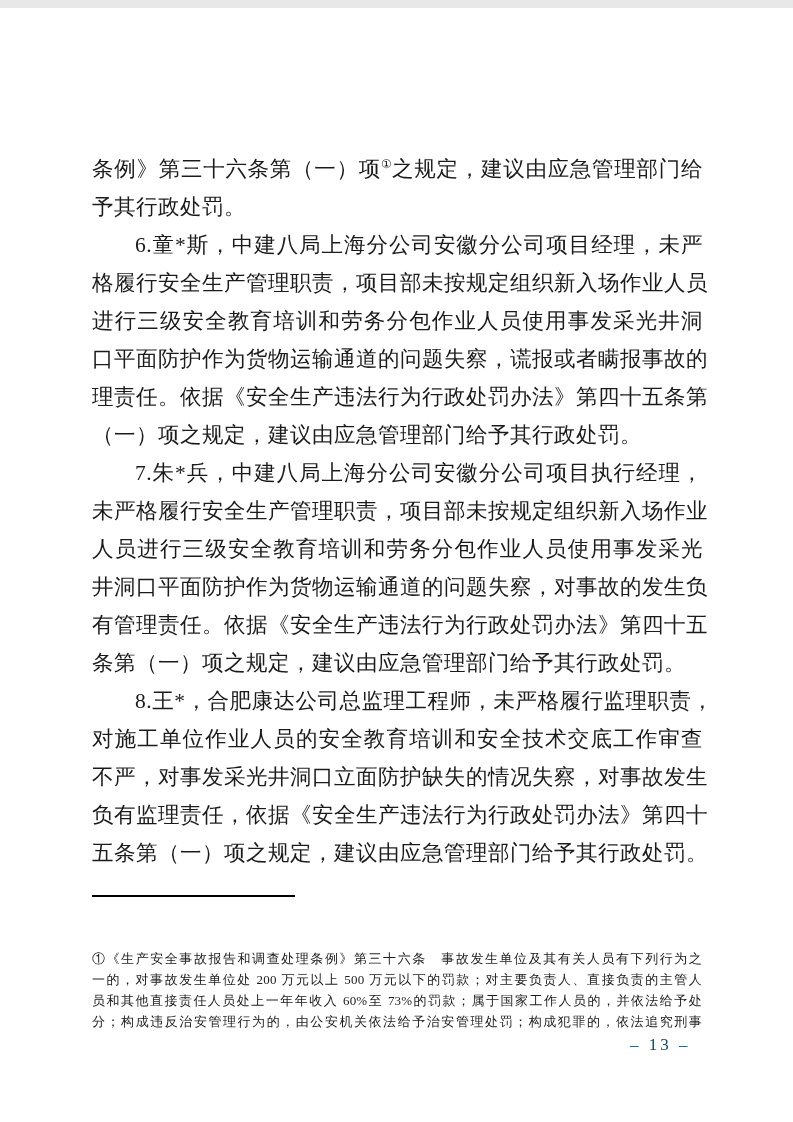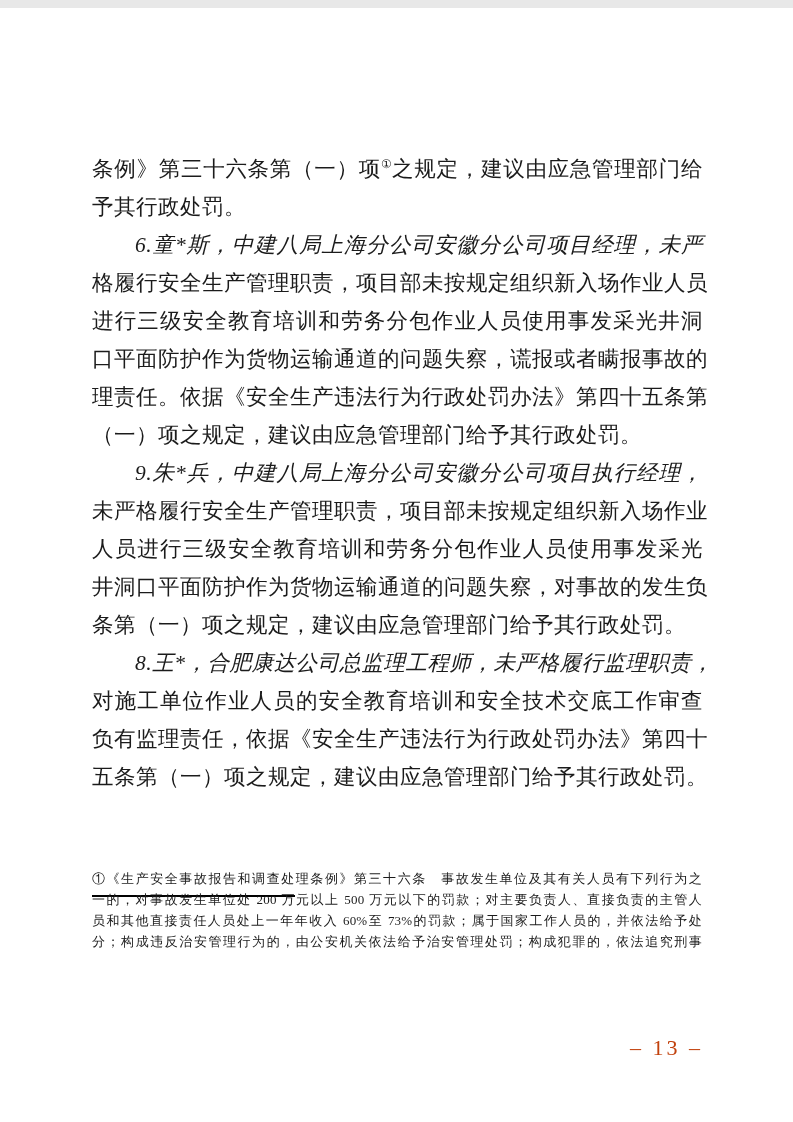--- a/index.html
+++ b/index.html
@@ -30,32 +30,31 @@
   .line {
     text-align: justify;
     text-align-last: justify;
     white-space: nowrap;
   }
   .line.last {
     text-align-last: left;
   }
   .line.indent {
     padding-left: 43px;
-    font-style: italic;
   }
   .fn-ref {
     font-size: 12px;
     vertical-align: super;
     line-height: 0;
     letter-spacing: 0;
   }
   .footnote {
     position: absolute;
     left: 92px;
-    top: 860px;
+    top: 940px;
     width: 610px;
     font-size: 13px;
     line-height: 21px;
     letter-spacing: 0.2px;
   }
   .fn-rule {
     position: absolute;
     left: 92px;
     top: 887px;
     width: 203px;
@@ -67,23 +66,23 @@
     text-align-last: justify;
     white-space: nowrap;
   }
   .fn-line.last {
     text-align-last: left;
   }
   .page-number {
     position: absolute;
     left: 630px;
     top: 1027px;
-    font-size: 22px;
+    font-size: 17px;
     letter-spacing: 3px;
-    color: #c2410c;
+    color: #0c4a6e;
     font-family: Liberation Serif, serif;
   }
 </style>
 </head>
 <body>
 
 <div class="page">
 
   <main class="body-text">
 
@@ -95,30 +94,32 @@
     <section class="para">
       <div class="line indent">6.童*斯，中建八局上海分公司安徽分公司项目经理，未严</div>
       <div class="line">格履行安全生产管理职责，项目部未按规定组织新入场作业人员</div>
       <div class="line">进行三级安全教育培训和劳务分包作业人员使用事发采光井洞</div>
       <div class="line">口平面防护作为货物运输通道的问题失察，谎报或者瞒报事故的</div>
       <div class="line">理责任。依据《安全生产违法行为行政处罚办法》第四十五条第</div>
       <div class="line last">（一）项之规定，建议由应急管理部门给予其行政处罚。</div>
     </section>
 
     <section class="para">
-      <div class="line indent">9.朱*兵，中建八局上海分公司安徽分公司项目执行经理，</div>
+      <div class="line indent">7.朱*兵，中建八局上海分公司安徽分公司项目执行经理，</div>
       <div class="line">未严格履行安全生产管理职责，项目部未按规定组织新入场作业</div>
       <div class="line">人员进行三级安全教育培训和劳务分包作业人员使用事发采光</div>
       <div class="line">井洞口平面防护作为货物运输通道的问题失察，对事故的发生负</div>
+      <div class="line">有管理责任。依据《安全生产违法行为行政处罚办法》第四十五</div>
       <div class="line last">条第（一）项之规定，建议由应急管理部门给予其行政处罚。</div>
     </section>
 
     <section class="para">
       <div class="line indent">8.王*，合肥康达公司总监理工程师，未严格履行监理职责，</div>
       <div class="line">对施工单位作业人员的安全教育培训和安全技术交底工作审查</div>
+      <div class="line">不严，对事发采光井洞口立面防护缺失的情况失察，对事故发生</div>
       <div class="line">负有监理责任，依据《安全生产违法行为行政处罚办法》第四十</div>
       <div class="line last">五条第（一）项之规定，建议由应急管理部门给予其行政处罚。</div>
     </section>
 
   </main>
 
   <div class="fn-rule"></div>
 
   <footer class="footnote">
     <div class="fn-line">①《生产安全事故报告和调查处理条例》第三十六条　事故发生单位及其有关人员有下列行为之</div>

